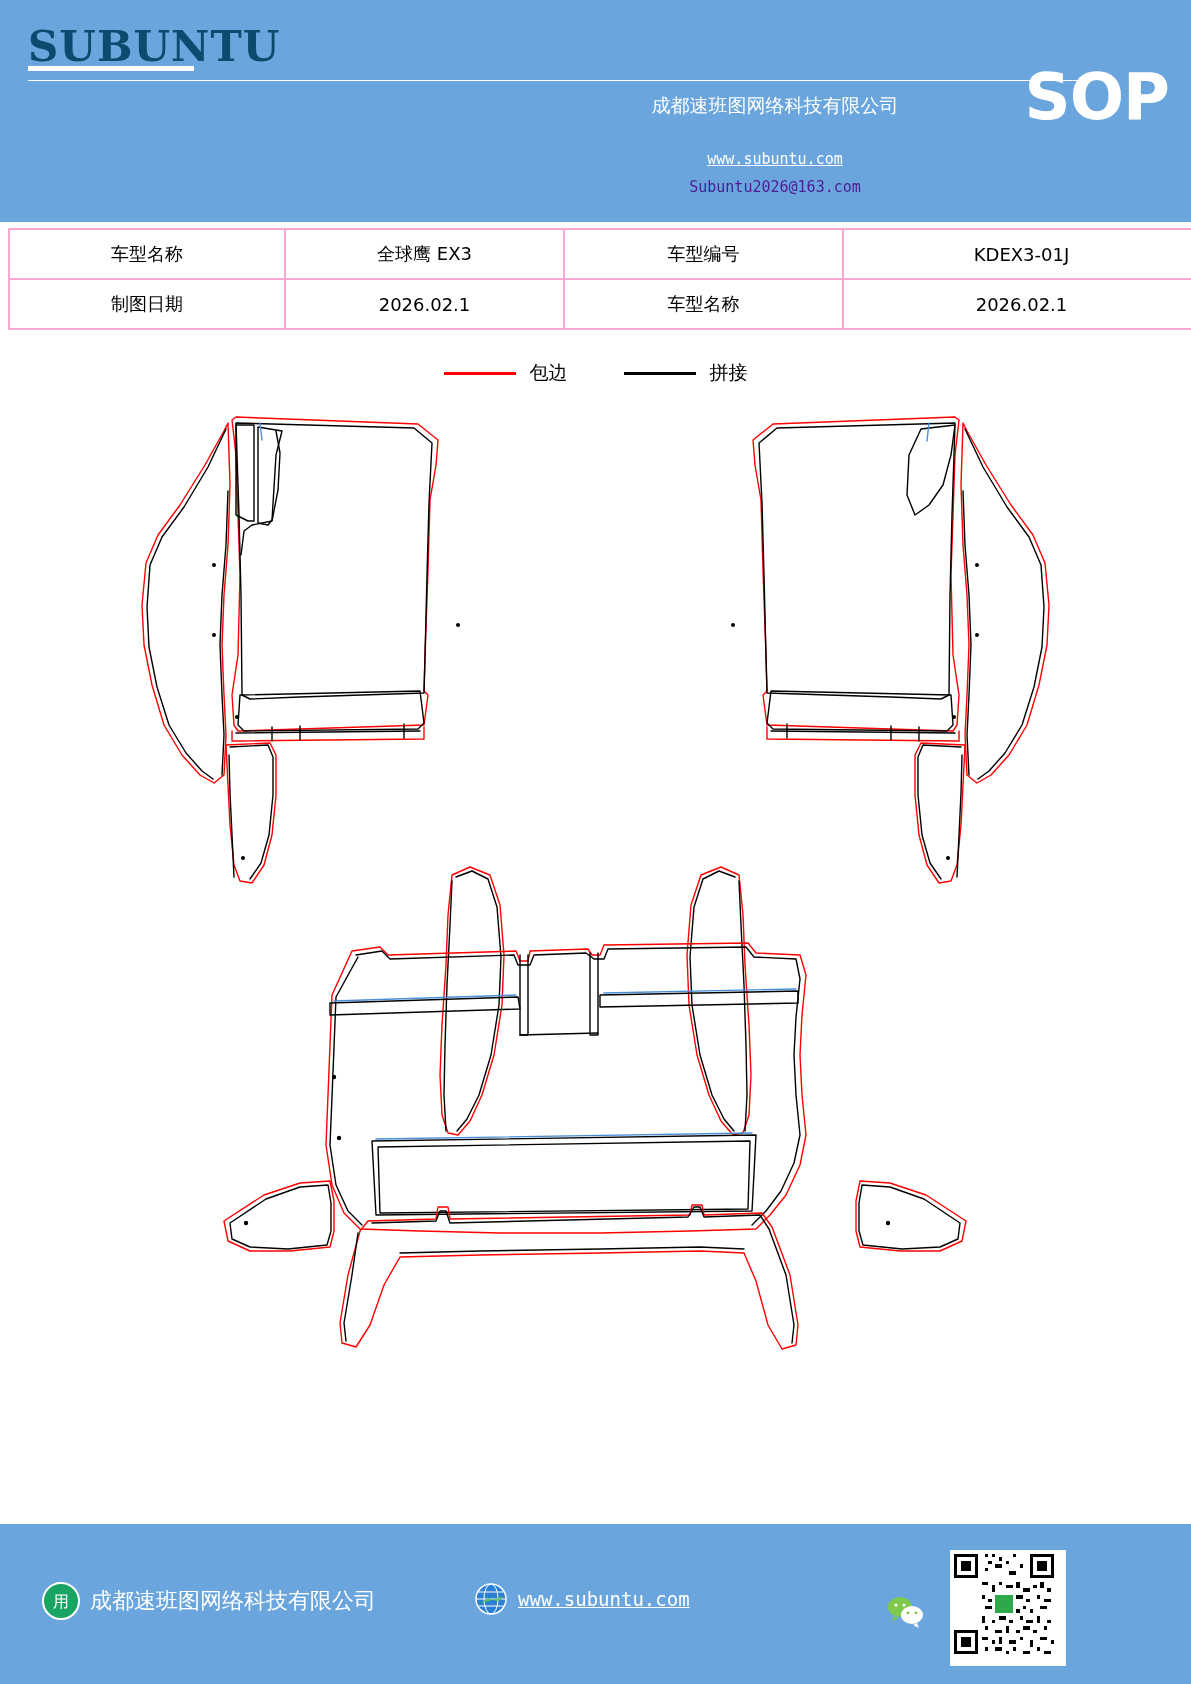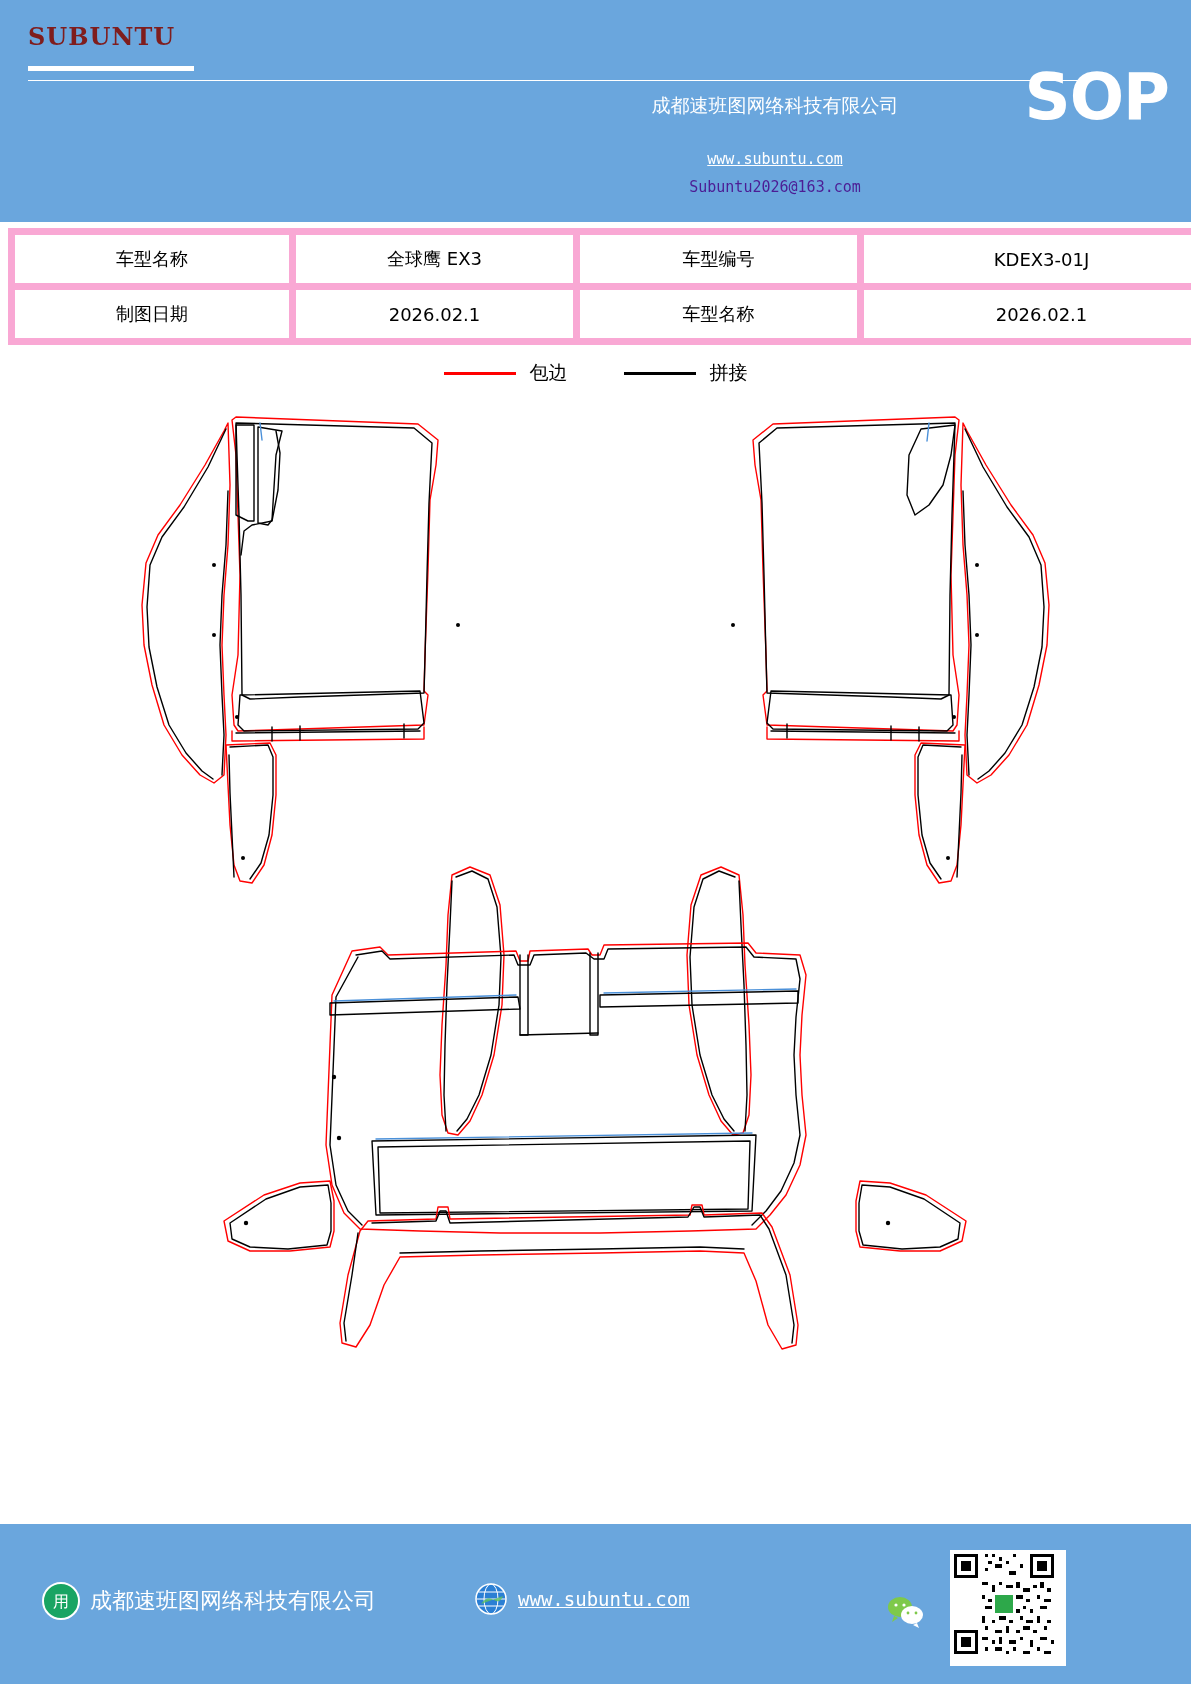--- a/index.html
+++ b/index.html
@@ -22,22 +22,22 @@
     height: 222px;
     background: #6aa6dd;
     box-sizing: border-box;
   }
   .brand {
     position: absolute;
     left: 28px;
     top: 22px;
     font-family: "DejaVu Serif", serif;
     font-weight: bold;
-    font-size: 24px;
-    color: #7f1d1d;
+    font-size: 42px;
+    color: #0c4a6e;
     letter-spacing: 1px;
   }
   .brand-underline {
     position: absolute;
     left: 28px;
     top: 66px;
     width: 166px;
     height: 5px;
     background: #ffffff;
   }
@@ -104,21 +104,21 @@
   
   .info-table {
     position: absolute;
     left: 8px;
     top: 228px;
     width: 1175px;
     border-collapse: collapse;
     table-layout: fixed;
   }
   .info-table td {
-    border: 7px solid #f9a8d4;
+    border: 2px solid #f9a8d4;
     height: 46px;
     text-align: center;
     font-size: 18px;
     color: #000000;
     font-family: "DejaVu Sans", sans-serif;
   }
   .c1 { width: 272px; }
   .c2 { width: 275px; }
   .c3 { width: 275px; }
   .c4 { width: 353px; }

